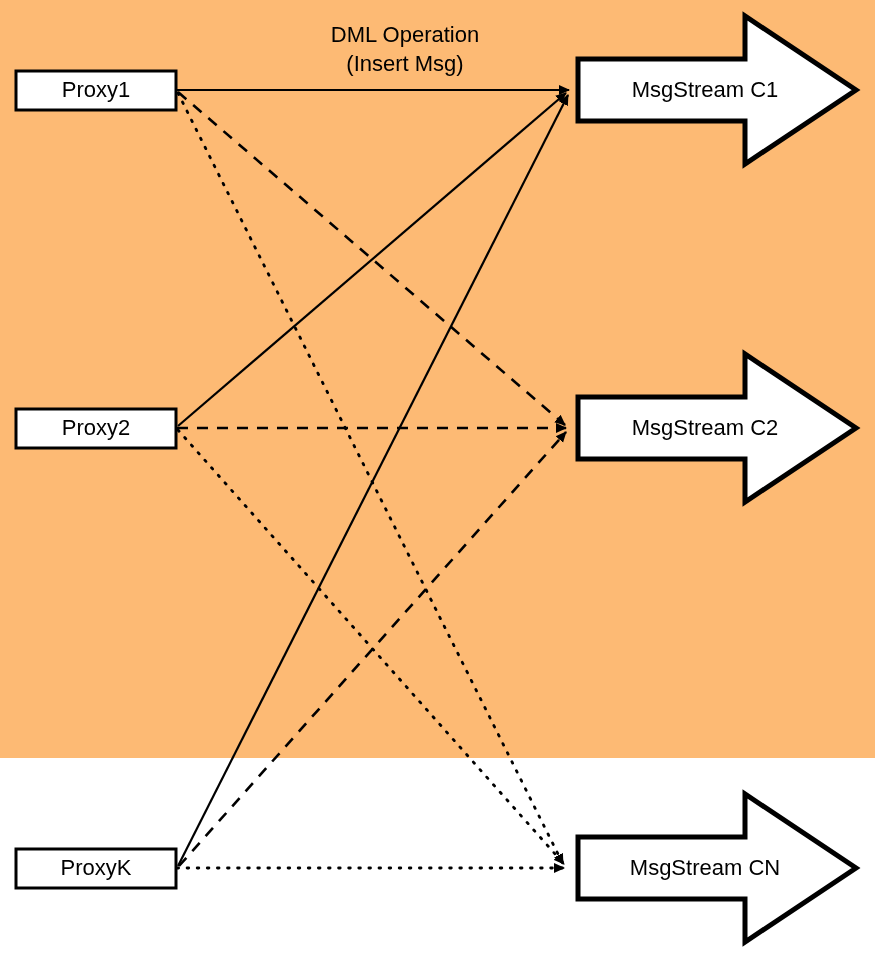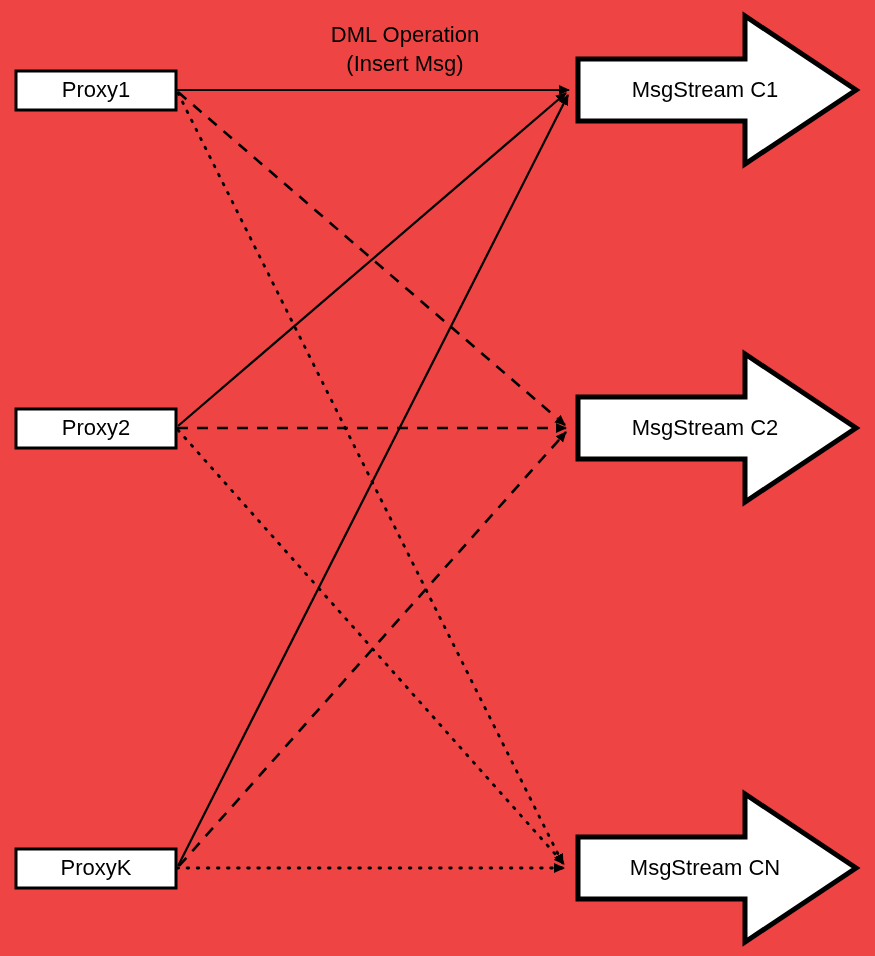--- a/index.html
+++ b/index.html
@@ -9,22 +9,22 @@
   }
   body {
     width: 875px;
     height: 956px;
     font-family: "Liberation Sans", sans-serif;
     overflow: hidden;
   }
   #diagram-root {
     position: relative;
     width: 875px;
-    height: 956px;
-    background: #ef4444;
+    height: 758px;
+    background: #fdba74;
   }
   svg#diagram-canvas {
     position: absolute;
     left: 0;
     top: 0;
     width: 875px;
     height: 956px;
     display: block;
   }
   .node-box-rect {

